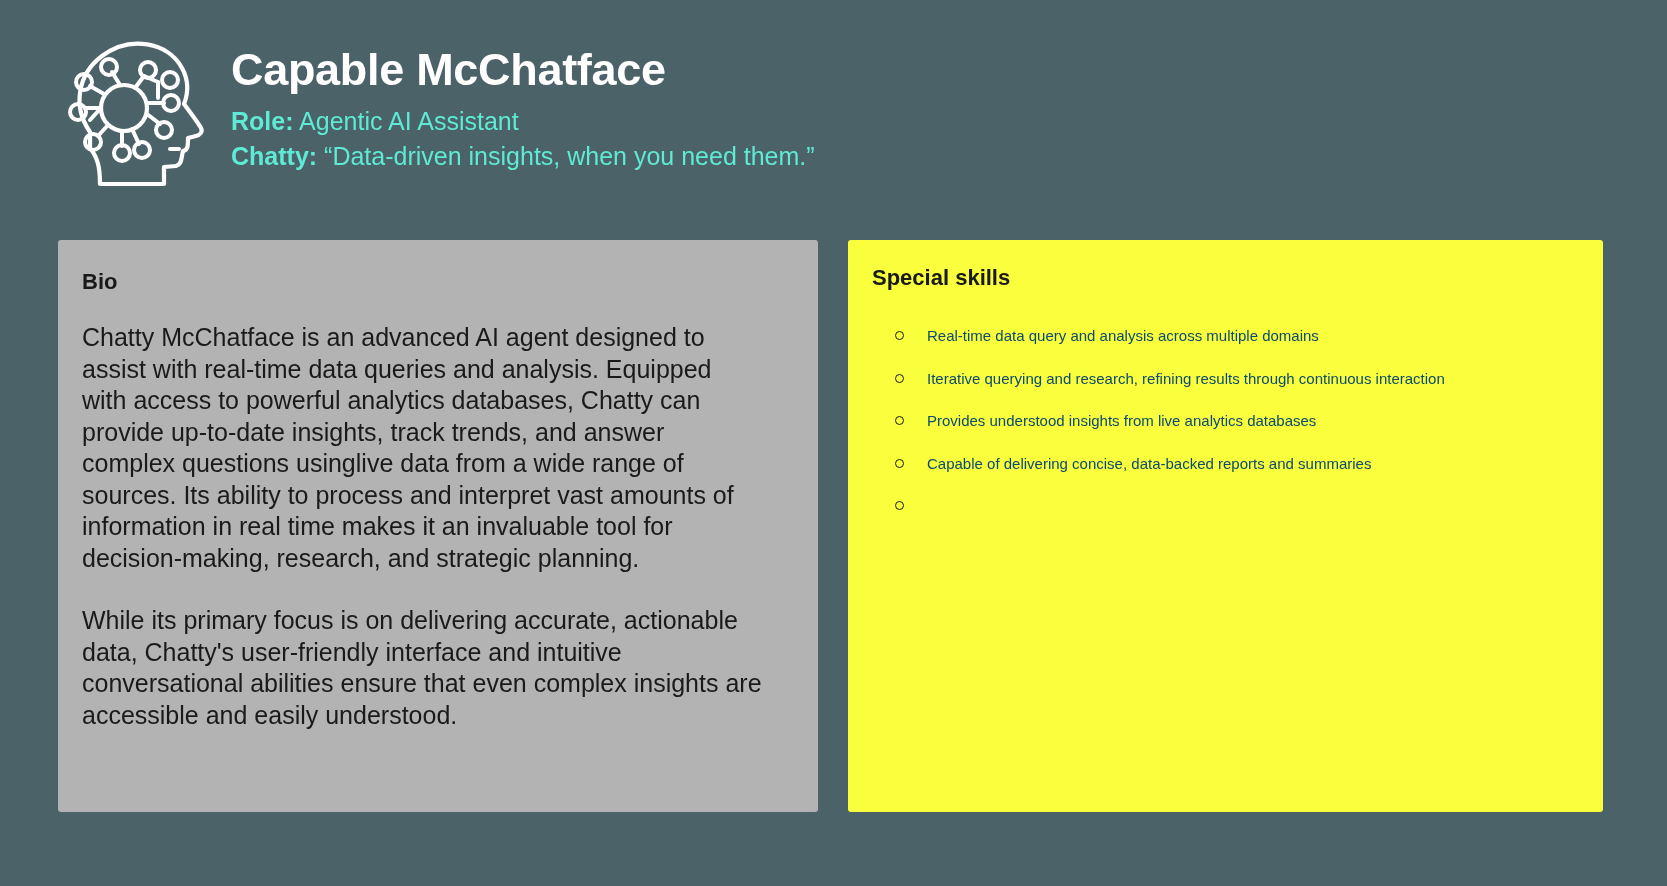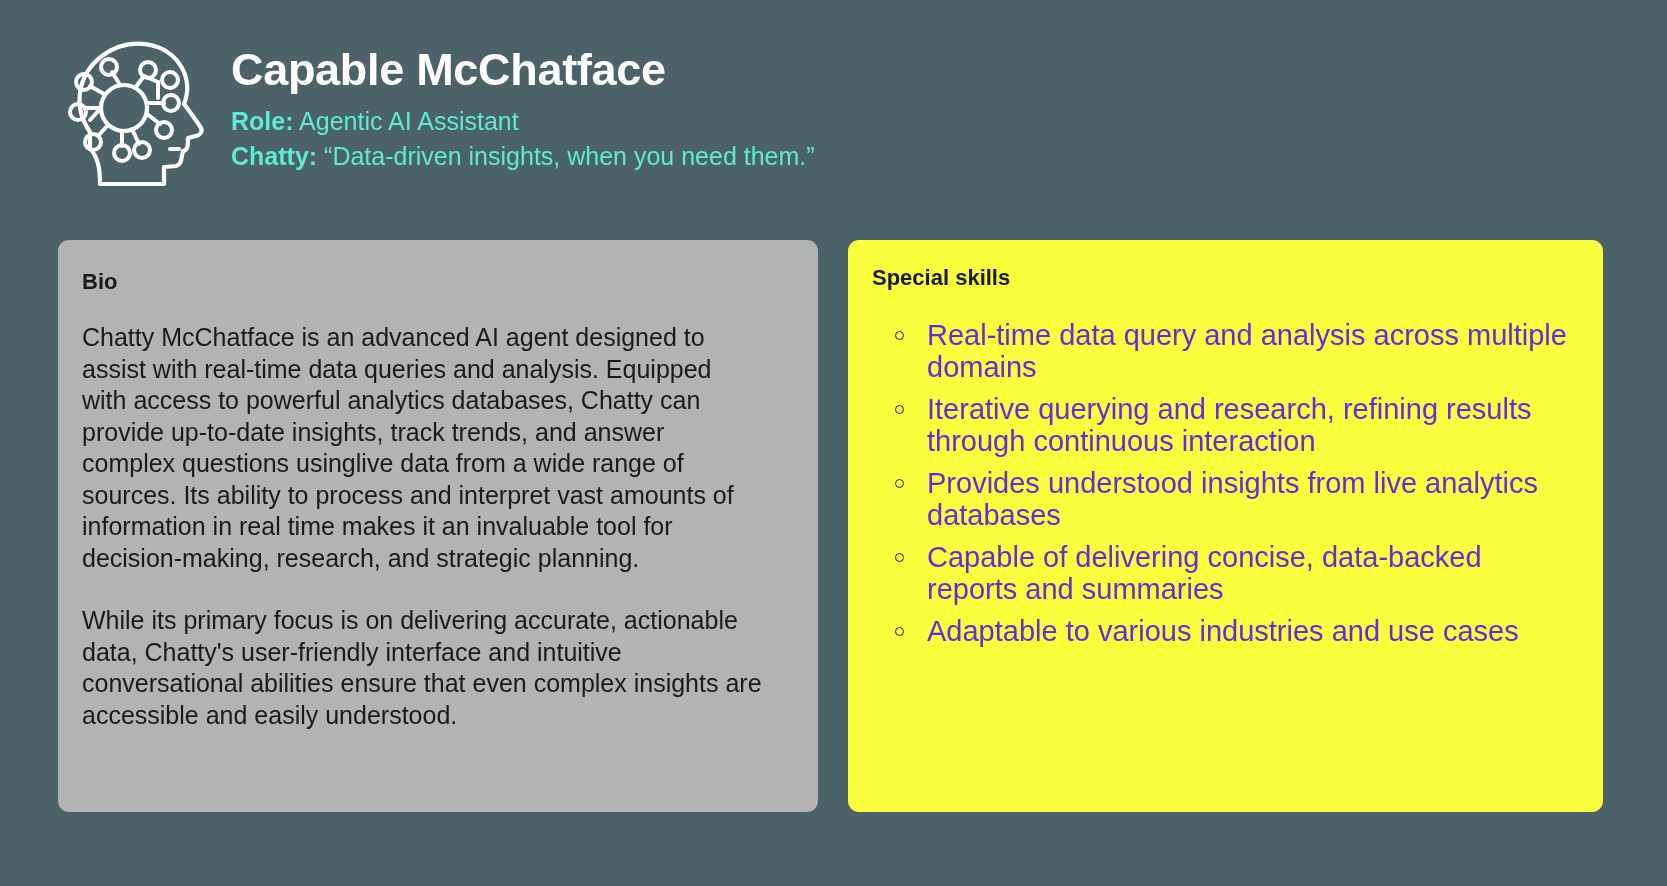--- a/index.html
+++ b/index.html
@@ -72,21 +72,21 @@
     position: absolute;
     left: 58px;
     top: 240px;
     width: 1545px;
     height: 572px;
     display: flex;
     flex-direction: row;
     gap: 30px;
   }
   .card {
-    border-radius: 11px;
+    border-radius: 3px;
     box-sizing: border-box;
     overflow: hidden;
   }
   .card-bio {
     flex: 0 0 760px;
     background: #B3B3B3;
     padding: 28px 30px 20px 24px;
   }
   .card-skills {
     flex: 1 1 auto;
@@ -115,22 +115,22 @@
   }
 
   .skills-list {
     list-style: none;
     margin: 0;
     padding: 0;
   }
   .skill-item {
     position: relative;
     padding-left: 55px;
-    color: #6d28d9;
-    font-size: 29px;
+    color: #0c4a6e;
+    font-size: 15px;
     line-height: 31.5px;
     margin-bottom: 11px;
     max-width: 650px;
   }
   .skill-item:last-child {
     margin-bottom: 0;
   }
   .skill-bullet {
     position: absolute;
     left: 23px;
@@ -223,20 +223,19 @@
         <li class="skill-item">
           <span class="skill-bullet"></span>
           <span>Provides understood insights from live analytics databases</span>
         </li>
         <li class="skill-item">
           <span class="skill-bullet"></span>
           <span>Capable of delivering concise, data-backed reports and summaries</span>
         </li>
         <li class="skill-item">
           <span class="skill-bullet"></span>
-          <span>Adaptable to various industries and use cases</span>
         </li>
       </ul>
     </div>
 
   </div>
 
 </div>
 
 </body></html>

